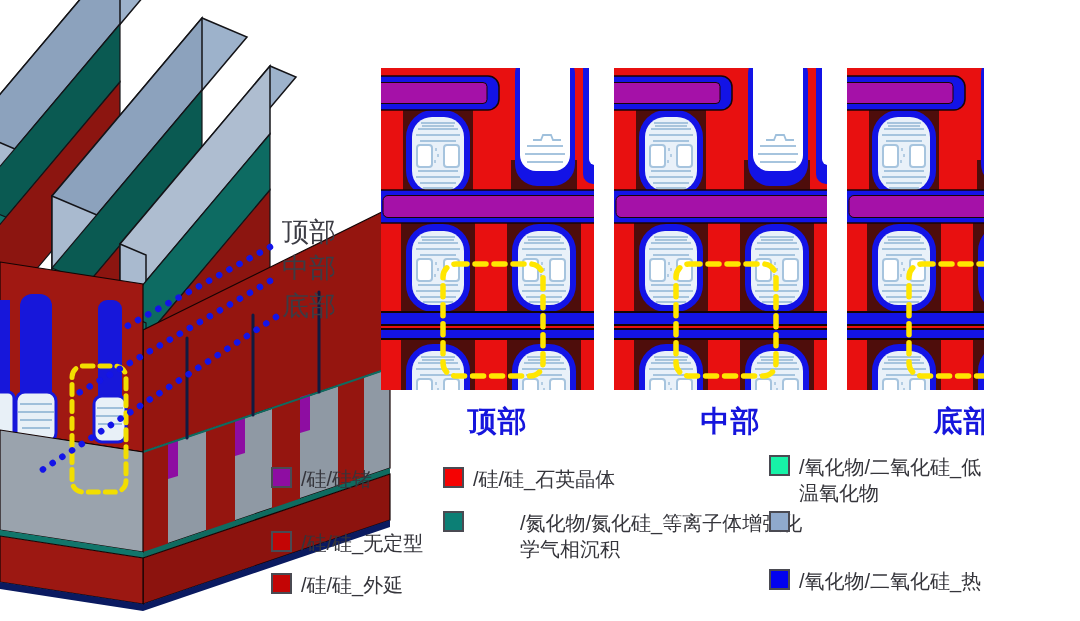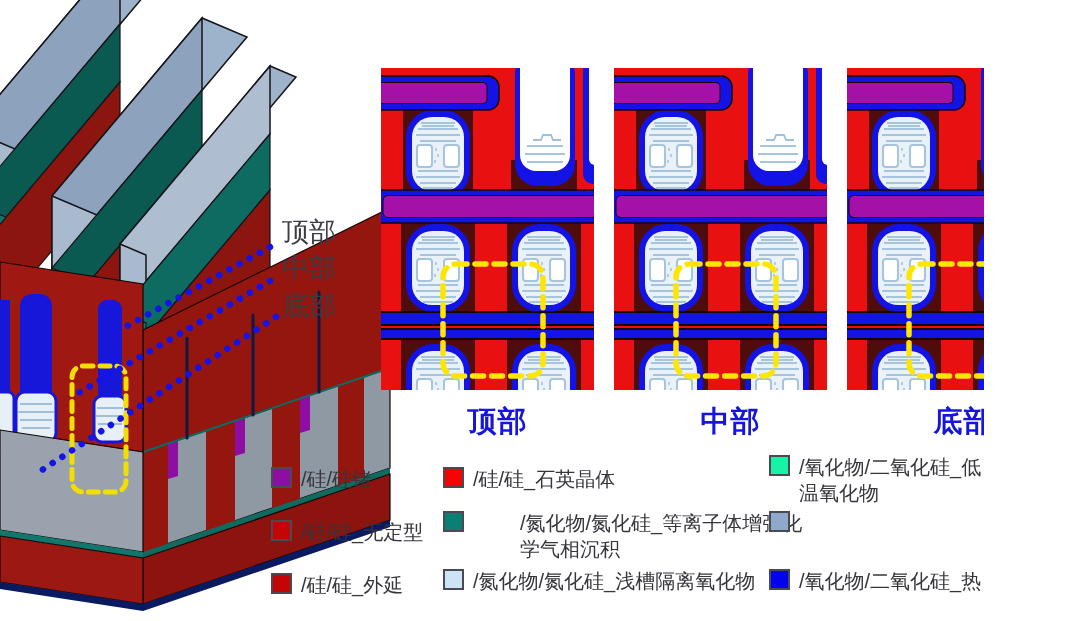--- a/index.html
+++ b/index.html
@@ -195,38 +195,34 @@
   </div>
   <div class="legend-item" style="left:443px;top:466px">
     <span class="swatch" style="background-color: rgb(245, 2, 2);"></span>
     <span class="legend-label w-wide">/硅/硅_石英晶体</span>
   </div>
   <div class="legend-item" style="left:769px;top:454px">
     <span class="swatch" style="background-color: rgb(23, 242, 167);"></span>
     <span class="legend-label w-wide">/氧化物/二氧化硅_低温氧化物</span>
   </div>
 
-  <div class="legend-item" style="left:271px;top:519px">
+  <div class="legend-item" style="left:271px;top:530px">
     <span class="swatch" style="background-color: rgb(195, 5, 5);"></span>
     <span class="legend-label w-narrow">/硅/硅_无定型</span>
   </div>
   <div class="legend-item" style="left:443px;top:510px">
     <span class="swatch" style="background-color: rgb(12, 127, 117);"></span>
     <span class="legend-label w-mid">/氮化物/氮化硅_等离子体增强化学气相沉积</span>
   </div>
   <div class="legend-item" style="left:769px;top:510px">
     <span class="swatch" style="background-color: rgb(143, 169, 204);"></span>
   </div>
 
   <div class="legend-item" style="left:271px;top:572px">
     <span class="swatch" style="background-color: rgb(195, 5, 5);"></span>
     <span class="legend-label w-narrow">/硅/硅_外延</span>
   </div>
-  <div class="legend-item" style="left:443px;top:568px">
-    <span class="swatch" style="background-color: rgb(204, 228, 246);"></span>
-    <span class="legend-label w-wide">/氮化物/氮化硅_浅槽隔离氧化物</span>
-  </div>
   <div class="legend-item" style="left:769px;top:568px">
     <span class="swatch" style="background-color: rgb(2, 2, 240);"></span>
     <span class="legend-label w-wide">/氧化物/二氧化硅_热</span>
   </div>
 
 </div>
 
 </body></html>

